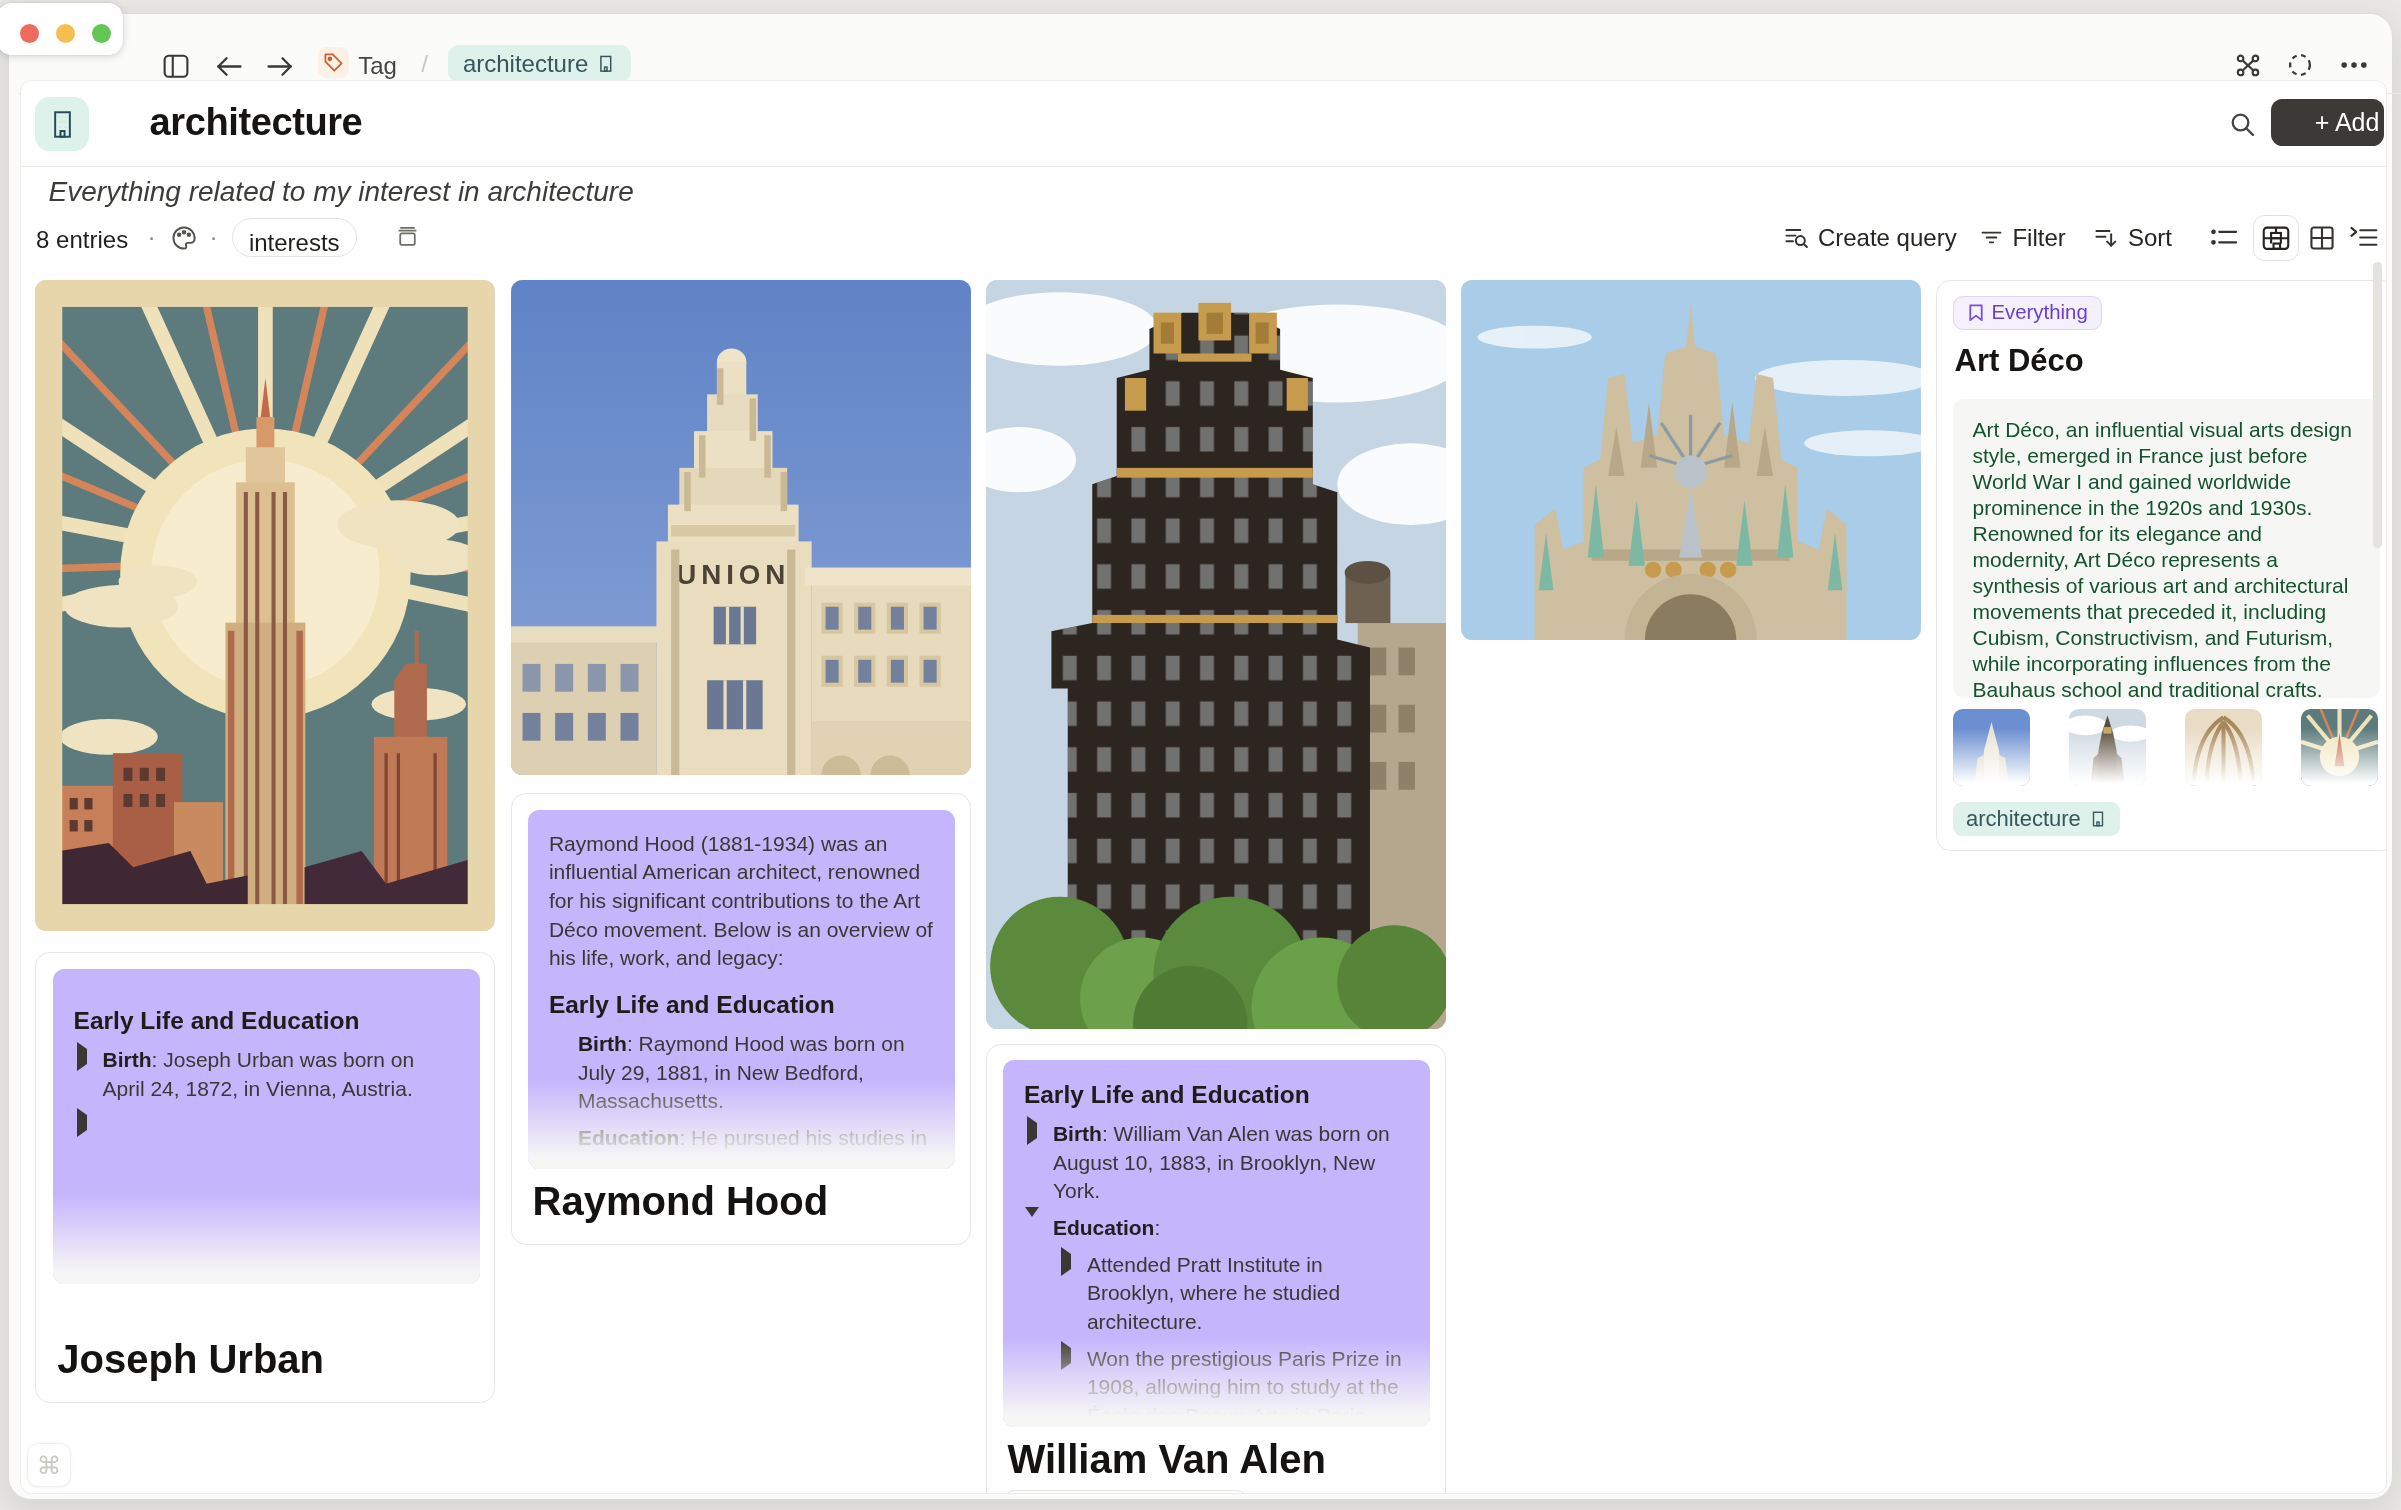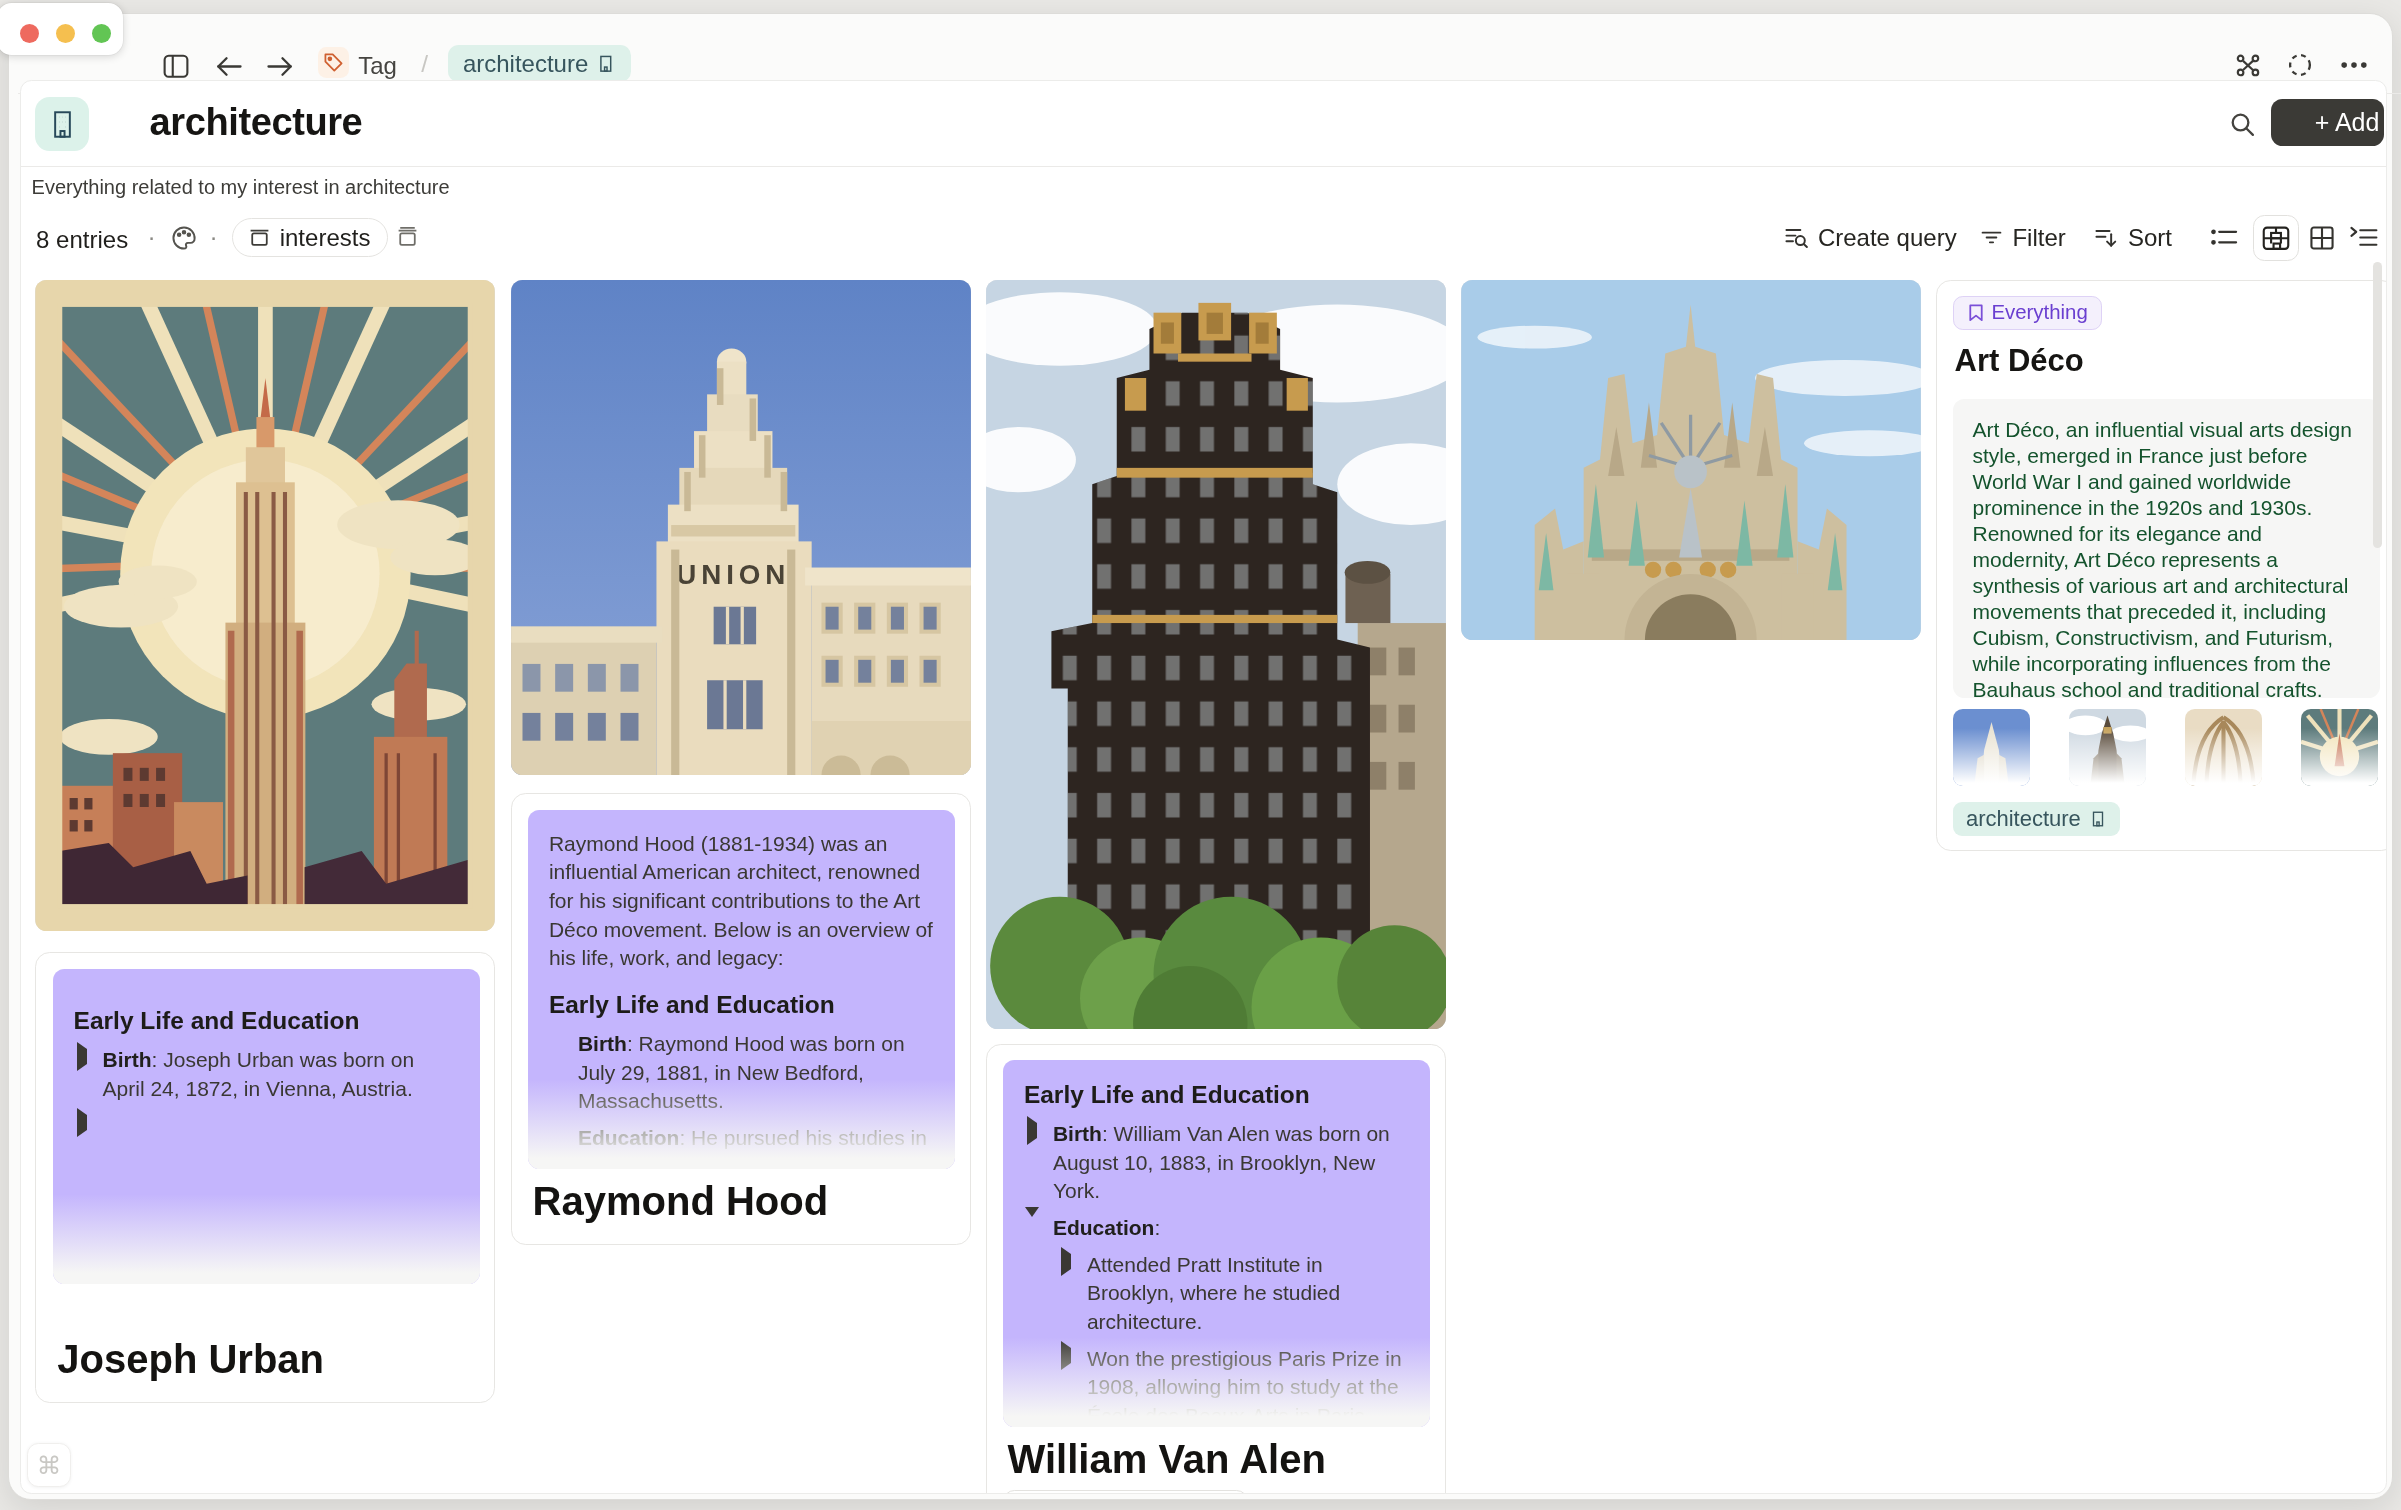--- a/index.html
+++ b/index.html
@@ -63,29 +63,29 @@
     position:absolute; left:129px; top:19.6px; font-size:38px; font-weight:700; color:#161513; letter-spacing:-0.4px;
   }
   .title-search { left:2204px; top:26px; width:36px; height:36px; }
   .add-btn {
     position:absolute; left:2250px; top:18px; width:113px; height:47px;
     background:#3b3a36; border-radius:11.4px; color:#fff;
     display:flex; align-items:center; justify-content:center;
     font-size:25px; font-weight:500; cursor:pointer;padding-left:40px;
   }
   .title-divider { position:absolute; left:0px; top:85px; width:2367px; height:0.8px; background:#ebeae8; }
-  .page-desc { position:absolute; left:11px; top:95px; font-size:20px; color:#3d3c38; }
+  .page-desc { position:absolute; left:28px; top:95px; font-size:28px; color:#3d3c38;font-style:italic; }
 
   
   .entries-count { position:absolute; left:15.5px; top:145px; font-size:24px; color:#201f1c; }
   .dot-sep { position:absolute; top:142px; font-size:24.5px; color:#8a8984; }
   .relation-pill {
     position:absolute; left:193px; top:137px; height:39px; padding:0 16.3px;
     border:1.6px solid #e4e3e0; border-radius:21px;
-    display:flex; align-items:center; gap:9.8px; cursor:pointer;
+    display:flex; align-items:center; gap:9.8px; cursor:pointer;flex-direction:column;
   }
   .relation-pill span { font-size:24px; color:#201f1c; }
   .ctrl-label { font-size:24px; color:#26252; color:#262521; }
   .ctrl { position:absolute; top:137px; height:39px; display:flex; align-items:center; gap:9.8px; cursor:pointer; }
   .view-btn { position:absolute; top:137px; width:39px; height:39px; display:flex; align-items:center; justify-content:center; cursor:pointer; }
   .view-btn.selected { border:1.6px solid #e2e1de; border-radius:11.4px; width:46px; height:46px; top:134px; }
 
   
   .cover {
     position:absolute; border-radius:11.4px; overflow:hidden; cursor:pointer; background:#ddd;

